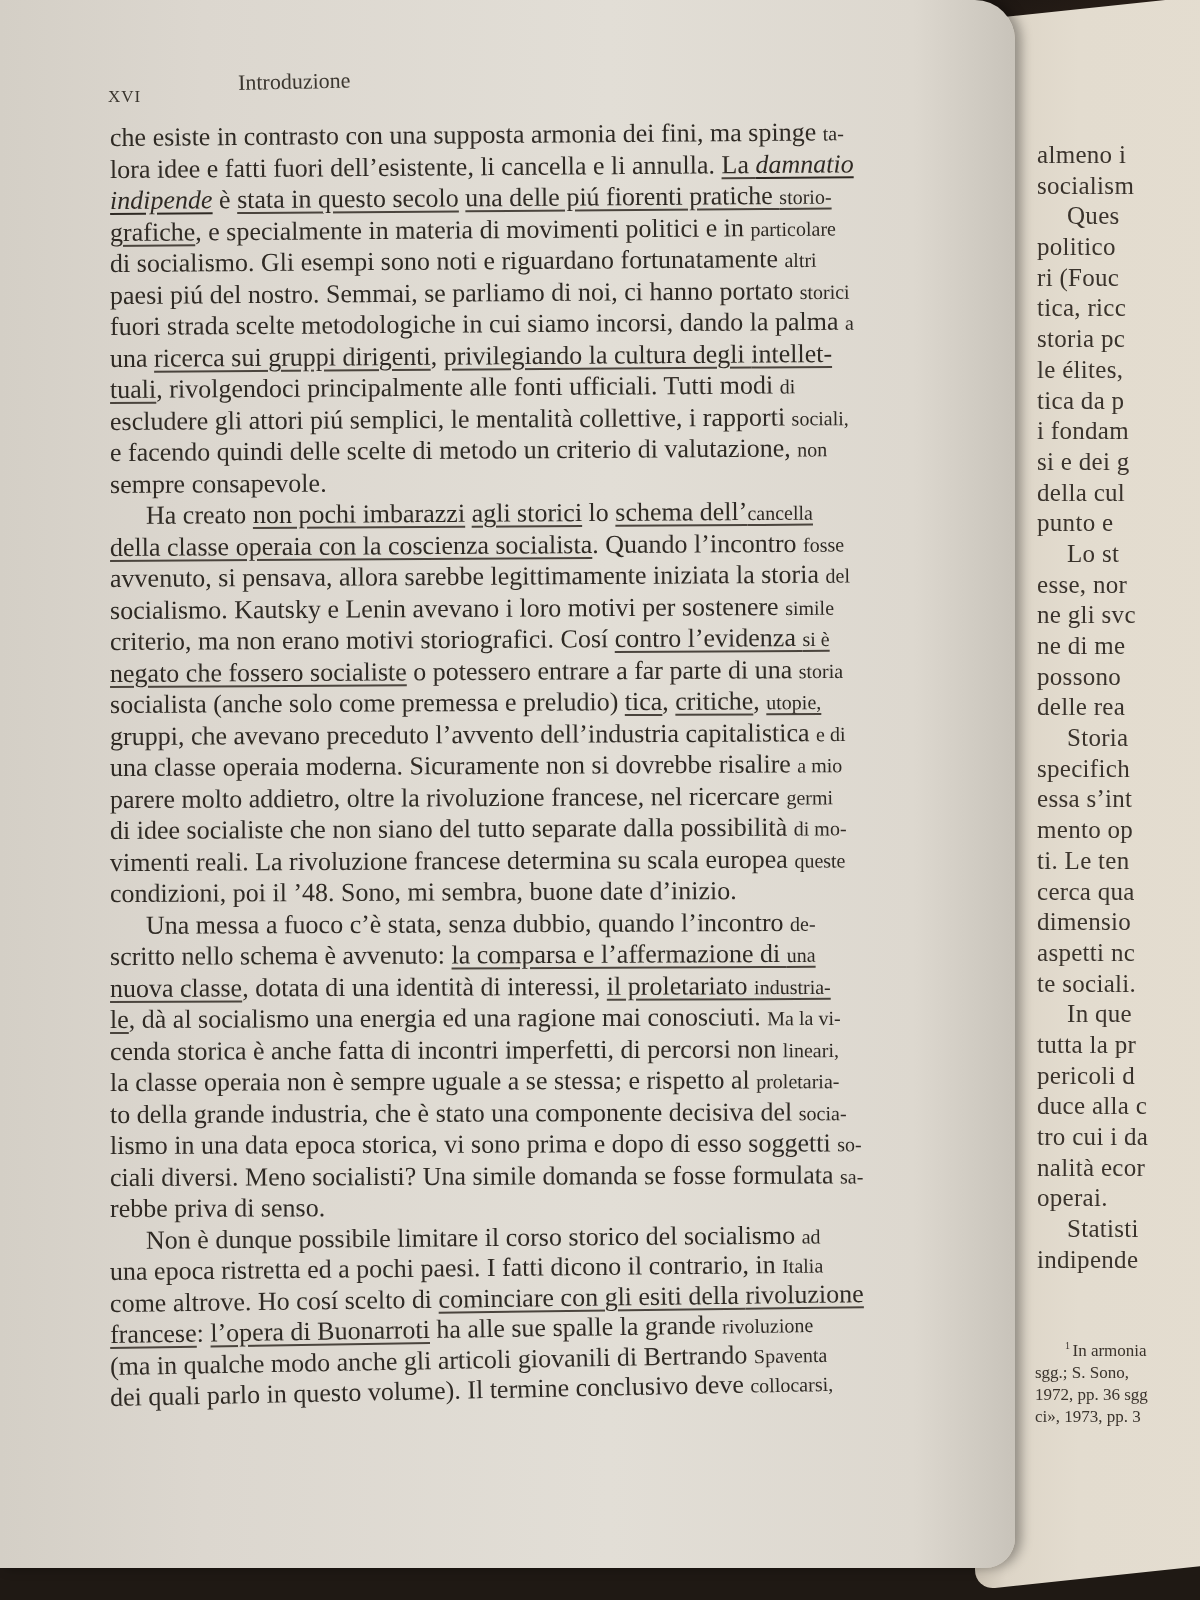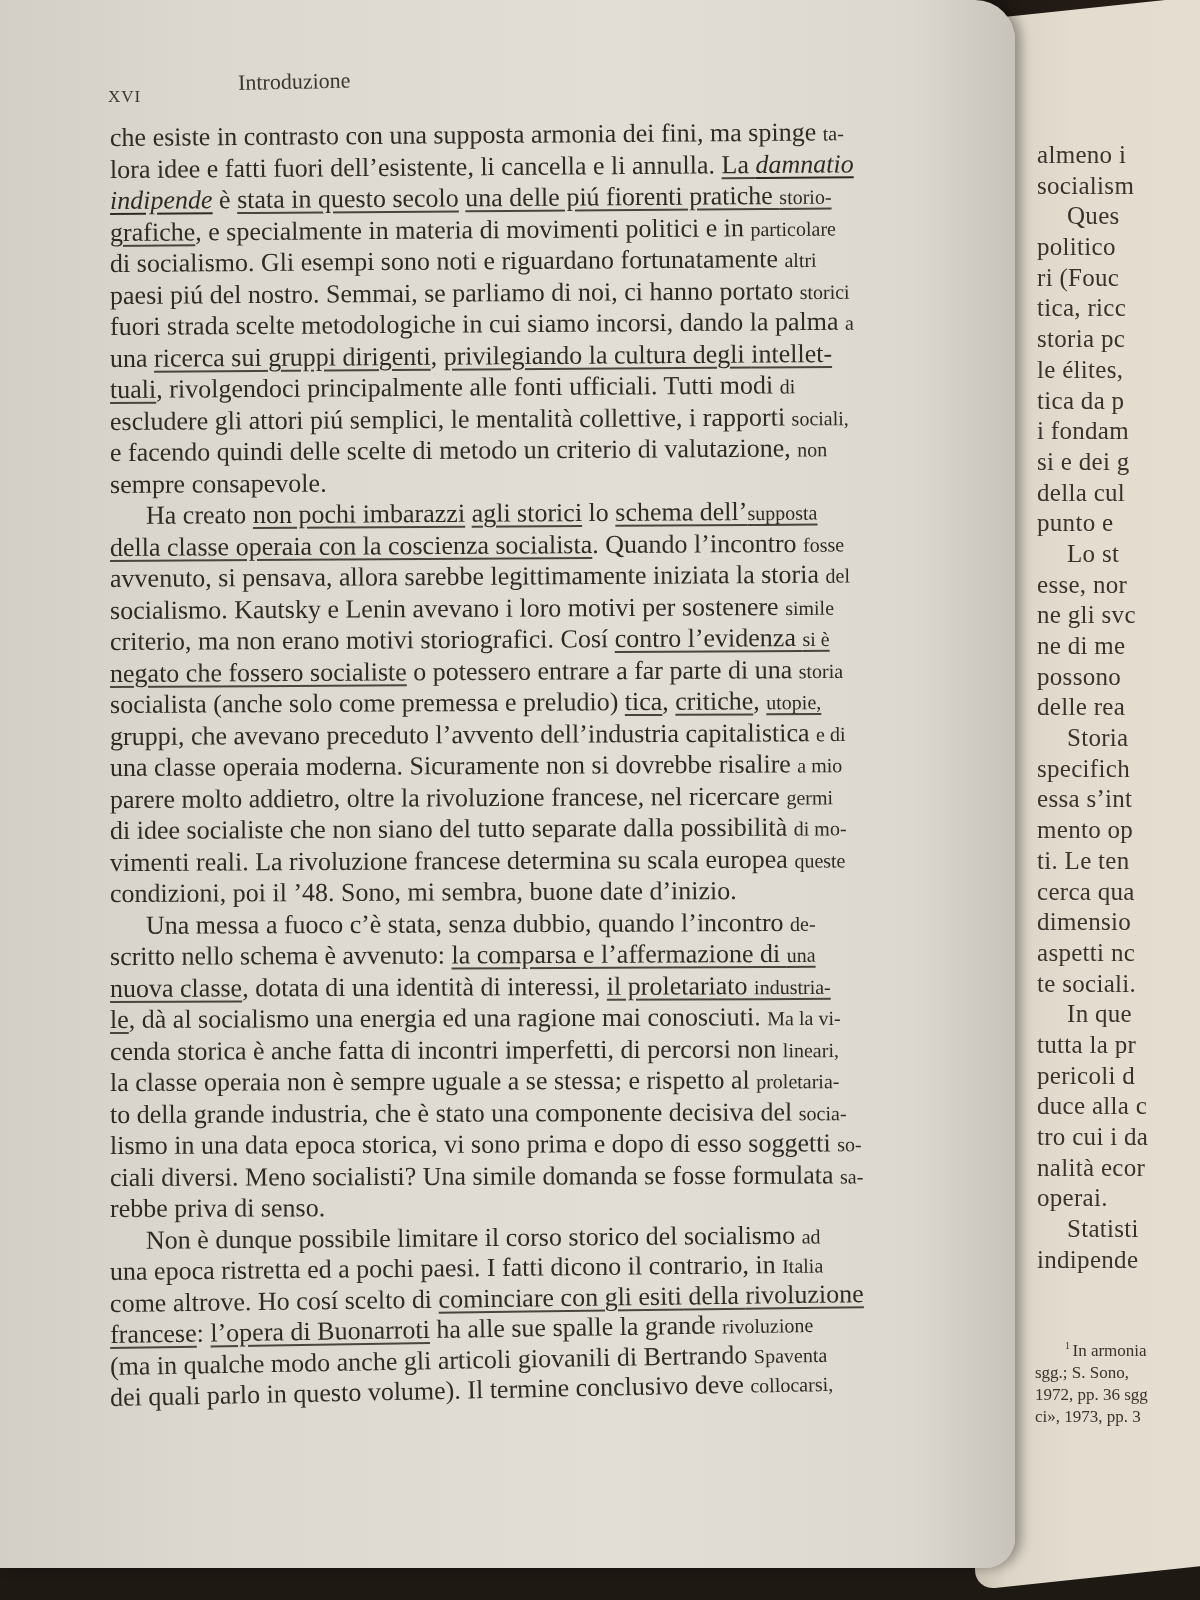--- a/index.html
+++ b/index.html
@@ -188,21 +188,21 @@
       <span class="tline" style="transform: rotate(-0.43deg);"><span class="ul it">indipende</span><span class=""> è </span><span class="ul">stata in questo secolo</span><span class=""> </span><span class="ul">una delle piú fiorenti pratiche </span><span class="ul shrink">storio-</span></span>
       <span class="tline" style="transform: rotate(-0.43deg);"><span class="ul">grafiche</span><span class="">, e specialmente in materia di movimenti politici e in </span><span class="shrink">particolare</span></span>
       <span class="tline" style="transform: rotate(-0.42deg);"><span class="">di socialismo. Gli esempi sono noti e riguardano fortunatamente </span><span class="shrink">altri</span></span>
       <span class="tline" style="transform: rotate(-0.41deg);"><span class="">paesi piú del nostro. Semmai, se parliamo di noi, ci hanno portato </span><span class="shrink">storici</span></span>
       <span class="tline" style="transform: rotate(-0.41deg);"><span class="">fuori strada scelte metodologiche in cui siamo incorsi, dando la palma </span><span class="shrink">a</span></span>
       <span class="tline" style="transform: rotate(-0.4deg);"><span class="">una </span><span class="ul">ricerca sui gruppi dirigenti</span><span class="">, </span><span class="ul">privilegiando la cultura degli </span><span class="ul">intellet-</span></span>
       <span class="tline" style="transform: rotate(-0.39deg);"><span class="ul">tuali</span><span class="">, rivolgendoci principalmente alle fonti ufficiali. Tutti modi </span><span class="shrink">di</span></span>
       <span class="tline" style="transform: rotate(-0.38deg);"><span class="">escludere gli attori piú semplici, le mentalità collettive, i rapporti </span><span class="shrink">sociali,</span></span>
       <span class="tline" style="transform: rotate(-0.38deg);"><span class="">e facendo quindi delle scelte di metodo un criterio di valutazione, </span><span class="shrink">non</span></span>
       <span class="tline" style="transform: rotate(-0.37deg);"><span class="">sempre consapevole.</span></span>
-      <span class="tline indent" style="transform: rotate(-0.36deg);"><span class="">Ha creato </span><span class="ul">non pochi imbarazzi</span><span class=""> </span><span class="ul">agli storici</span><span class=""> lo </span><span class="ul">schema dell’</span><span class="ul shrink">supposta</span></span>
+      <span class="tline indent" style="transform: rotate(-0.36deg);"><span class="">Ha creato </span><span class="ul">non pochi imbarazzi</span><span class=""> </span><span class="ul">agli storici</span><span class=""> lo </span><span class="ul">schema dell’</span><span class="ul shrink">cancella</span></span>
       <span class="tline" style="transform: rotate(-0.35deg);"><span class="ul">della classe operaia con la coscienza socialista</span><span class="">. Quando l’incontro </span><span class="shrink">fosse</span></span>
       <span class="tline" style="transform: rotate(-0.35deg);"><span class="">avvenuto, si pensava, allora sarebbe legittimamente iniziata la storia </span><span class="shrink">del</span></span>
       <span class="tline" style="transform: rotate(-0.34deg);"><span class="">socialismo. Kautsky e Lenin avevano i loro motivi per sostenere </span><span class="shrink">simile</span></span>
       <span class="tline" style="transform: rotate(-0.33deg);"><span class="">criterio, ma non erano motivi storiografici. Cosí </span><span class="ul">contro l’evidenza </span><span class="ul shrink">si è</span></span>
       <span class="tline" style="transform: rotate(-0.32deg);"><span class="ul">negato che fossero socialiste</span><span class=""> o potessero entrare a far parte di una </span><span class="shrink">storia</span></span>
       <span class="tline" style="transform: rotate(-0.32deg);"><span class="">socialista (anche solo come premessa e preludio) </span><span class="ul">tica</span><span class="">, </span><span class="ul">critiche</span><span class="">, </span><span class="ul shrink">utopie,</span></span>
       <span class="tline" style="transform: rotate(-0.31deg);"><span class="">gruppi, che avevano preceduto l’avvento dell’industria capitalistica </span><span class="shrink">e di</span></span>
       <span class="tline" style="transform: rotate(-0.3deg);"><span class="">una classe operaia moderna. Sicuramente non si dovrebbe risalire </span><span class="shrink">a mio</span></span>
       <span class="tline" style="transform: rotate(-0.29deg);"><span class="">parere molto addietro, oltre la rivoluzione francese, nel ricercare </span><span class="shrink">germi</span></span>
       <span class="tline" style="transform: rotate(-0.29deg);"><span class="">di idee socialiste che non siano del tutto separate dalla possibilità </span><span class="shrink">di mo-</span></span>

